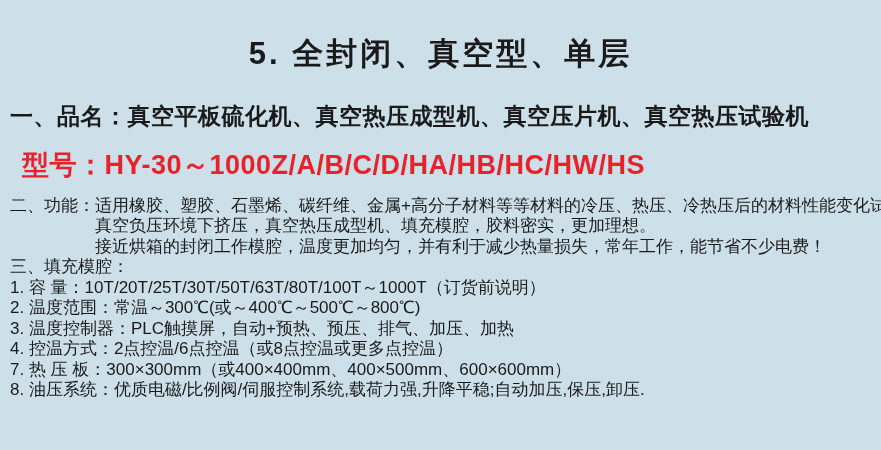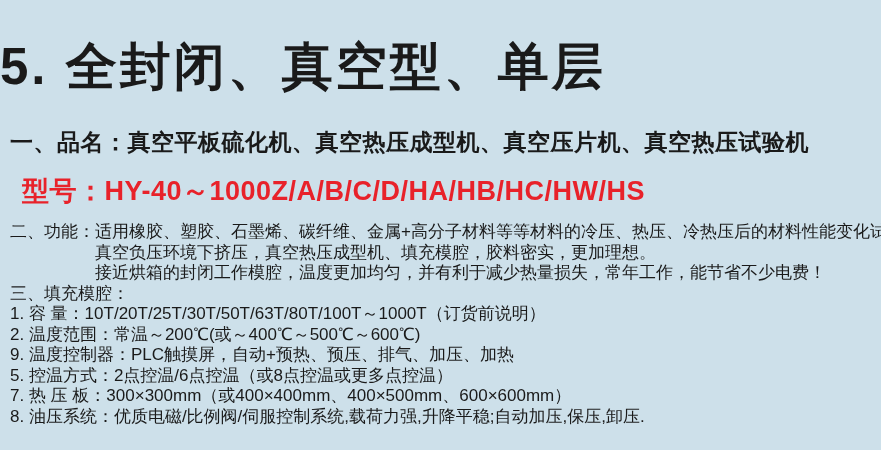--- a/index.html
+++ b/index.html
@@ -13,23 +13,23 @@
     font-family: "Liberation Sans", sans-serif;
     color: var(--fg, #1a1a1a);
     overflow: hidden;
   }
   .page {
     width: 881px;
     height: 450px;
     position: relative;
   }
   .title {
-    font-size: 51px;
+    font-size: 31px;
     font-weight: bold;
-    text-align: left;
+    text-align: center;
     letter-spacing: 3px;
     padding-top: 7px;
     line-height: 52px;
   }
   .pinming {
     font-size: 23px;
     font-weight: bold;
     margin: 12px 0 0 10px;
     letter-spacing: 0.5px;
     white-space: nowrap;
@@ -62,34 +62,34 @@
 </style>
 </head>
 <body>
 
 <div class="page">
 
   <h1 class="title">5. 全封闭、真空型、单层</h1>
 
   <div class="pinming">一、品名：真空平板硫化机、真空热压成型机、真空压片机、真空热压试验机</div>
 
-  <div class="model">型号：HY-40～1000Z/A/B/C/D/HA/HB/HC/HW/HS</div>
+  <div class="model">型号：HY-30～1000Z/A/B/C/D/HA/HB/HC/HW/HS</div>
 
   <div class="body-block">
 
     <div class="line func-first">
       <span class="func-label">二、功能：</span><span>适用橡胶、塑胶、石墨烯、碳纤维、金属+高分子材料等等材料的冷压、热压、冷热压后的材料性能变化试验。</span>
     </div>
     <div class="line func-cont">真空负压环境下挤压，真空热压成型机、填充模腔，胶料密实，更加理想。</div>
     <div class="line func-cont">接近烘箱的封闭工作模腔，温度更加均匀，并有利于减少热量损失，常年工作，能节省不少电费！</div>
 
     <div class="line">三、填充模腔：</div>
 
     <div class="line">1. 容 量：10T/20T/25T/30T/50T/63T/80T/100T～1000T（订货前说明）</div>
-    <div class="line">2. 温度范围：常温～200℃(或～400℃～500℃～600℃)</div>
-    <div class="line">9. 温度控制器：PLC触摸屏，自动+预热、预压、排气、加压、加热</div>
-    <div class="line">5. 控温方式：2点控温/6点控温（或8点控温或更多点控温）</div>
+    <div class="line">2. 温度范围：常温～300℃(或～400℃～500℃～800℃)</div>
+    <div class="line">3. 温度控制器：PLC触摸屏，自动+预热、预压、排气、加压、加热</div>
+    <div class="line">4. 控温方式：2点控温/6点控温（或8点控温或更多点控温）</div>
     <div class="line">7. 热 压 板：300×300mm（或400×400mm、400×500mm、600×600mm）</div>
     <div class="line">8. 油压系统：优质电磁/比例阀/伺服控制系统,载荷力强,升降平稳;自动加压,保压,卸压.</div>
 
   </div>
 
 </div>
 
 </body></html>

